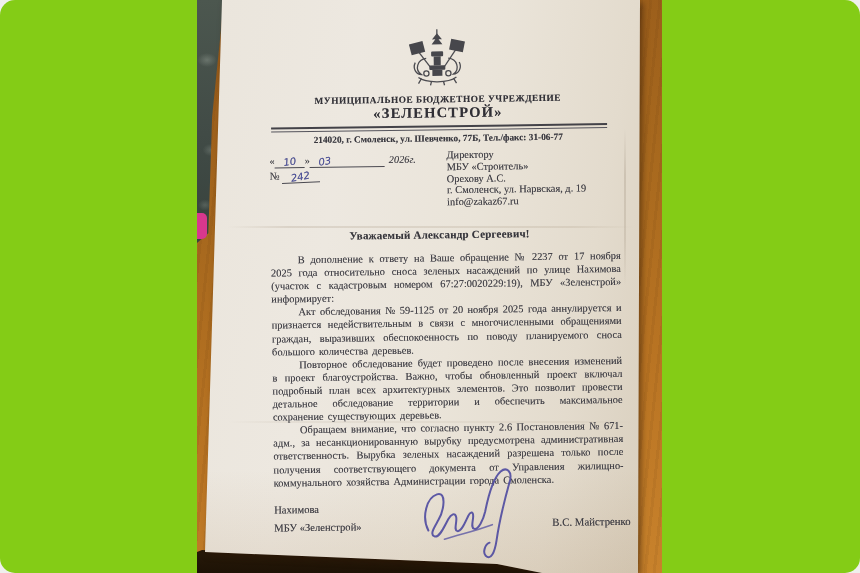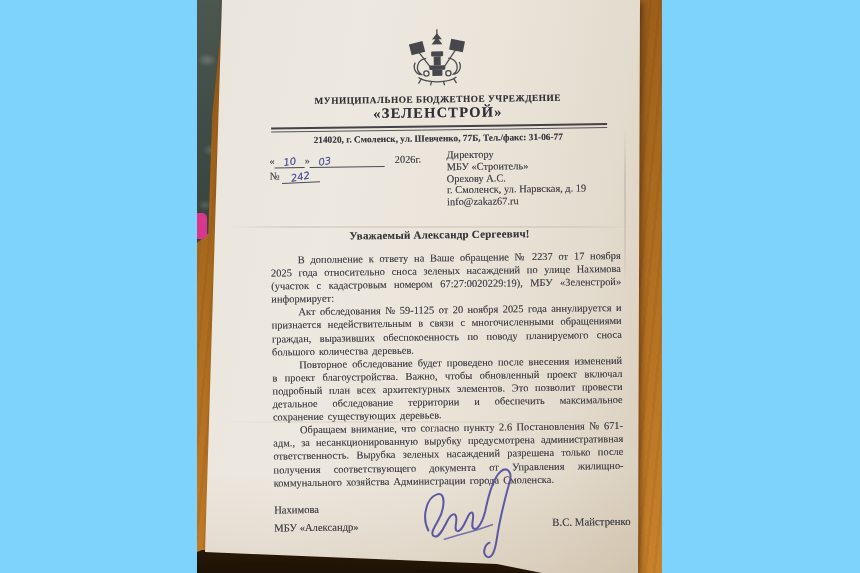--- a/index.html
+++ b/index.html
@@ -1,18 +1,18 @@
 <!DOCTYPE html>
 <html><head>
 <meta charset="utf-8">
 <style>
   html,body{margin:0;padding:0;}
   body{background:#efefed;}
-  .stage{position:relative;width:860px;height:573px;overflow:hidden;background:#7dd3fc;
-         font-family:"Liberation Serif",serif;}
+  .stage{position:relative;width:860px;height:573px;overflow:hidden;background:#84cc16;
+         font-family:"Liberation Serif",serif;border-radius:15px;}
   .photo{position:absolute;left:197px;top:0;width:465px;height:573px;overflow:hidden;}
 
   .desk{position:absolute;inset:0;z-index:1;
         background:
           repeating-linear-gradient(96deg, rgba(70,35,5,.07) 0 3px, rgba(0,0,0,0) 3px 9px),
           linear-gradient(168deg,#95591a 0%,#a8691e 38%,#b97423 68%,#c8822c 100%);}
 
   .dark-strip{position:absolute;left:0;top:0;width:27px;height:243px;z-index:2;
         background:
           radial-gradient(14px 10px at 10px 60px, rgba(170,180,170,.35), rgba(0,0,0,0) 70%),
@@ -53,21 +53,21 @@
         border-top:2.5px solid #434248;border-bottom:1.2px solid #55545c;}
   .contact{top:133px;font-size:9.3px;font-weight:bold;color:#39383f;}
 
   .ref{position:absolute;left:6px;top:151px;font-size:10.3px;line-height:15px;color:#3e3d43;}
   .uline{display:inline-block;border-bottom:1.1px solid #4a4950;height:13px;vertical-align:bottom;}
   .u-day{width:30px;text-align:center;}
   .u-month{width:66px;text-align:left;padding-left:9px;}
   .u-num{width:38px;text-align:center;transform:rotate(-2deg);}
   .hand{font-family:"DejaVu Sans",sans-serif;font-style:italic;color:#4b4f9e;font-size:10px;
         display:inline-block;transform:rotate(-7deg);}
-  .year{margin-left:10px;}
+  .year{margin-left:4px;font-style:italic;}
 
   .recipient{position:absolute;left:183px;top:149px;font-size:10.4px;line-height:11.8px;color:#3c3b42;}
 
   .salutation{top:228px;font-size:11px;font-weight:bold;letter-spacing:.2px;color:#38373d;}
 
   .body-text{position:absolute;left:6px;top:251px;width:350px;font-size:10.45px;line-height:13.1px;
         text-align:justify;color:#3e3d44;word-spacing:1.5px;}
   .body-text p{margin:0;text-indent:27px;}
 
   .sign-title{position:absolute;left:6px;top:499px;font-size:10.6px;line-height:17.5px;color:#3c3b42;}
@@ -144,21 +144,21 @@
 
       <div class="body-text">
         <p>В дополнение к ответу на Ваше обращение № 2237 от 17 ноября 2025 года относительно сноса зеленых насаждений по улице Нахимова (участок с кадастровым номером 67:27:0020229:19), МБУ «Зеленстрой» информирует:</p>
         <p>Акт обследования № 59-1125 от 20 ноября 2025 года аннулируется и признается недействительным в связи с многочисленными обращениями граждан, выразивших обеспокоенность по поводу планируемого сноса большого количества деревьев.</p>
         <p>Повторное обследование будет проведено после внесения изменений в проект благоустройства. Важно, чтобы обновленный проект включал подробный план всех архитектурных элементов. Это позволит провести детальное обследование территории и обеспечить максимальное сохранение существующих деревьев.</p>
         <p>Обращаем внимание, что согласно пункту 2.6 Постановления № 671-адм., за несанкционированную вырубку предусмотрена административная ответственность. Вырубка зеленых насаждений разрешена только после получения соответствующего документа от Управления жилищно-коммунального хозяйства Администрации города Смоленска.</p>
       </div>
 
       <div class="sign-title">
         <div>Нахимова</div>
-        <div>МБУ «Александр»</div>
+        <div>МБУ «Зеленстрой»</div>
       </div>
 
       <svg class="sig-svg" width="108" height="100" viewBox="0 0 108 100">
         <g fill="none" stroke="#4e4aa0" stroke-width="2" stroke-linecap="round" opacity=".9">
           <path d="M12 64 C5 50 11 31 21 28 C31 25 28 44 22 54 C18 61 13 68 18 70 C23 72 28 60 32 53 C35 48 39 46 40 51 C41 56 37 64 41 65 C45 66 49 56 52 50 C54 46 57 45 57 50 C57 55 54 62 58 63 C62 64 67 54 69 46 C72 32 77 13 85 6 C91 1 97 6 94 16 C89 33 83 56 80 75 C78 87 74 95 69 90 C66 87 68 79 73 77"></path>
           <path d="M28 73 C45 68 62 64 76 59" stroke-width="1.6" opacity=".8"></path>
         </g>
       </svg>
 
       <div class="sign-name">В.С. Майстренко</div>

